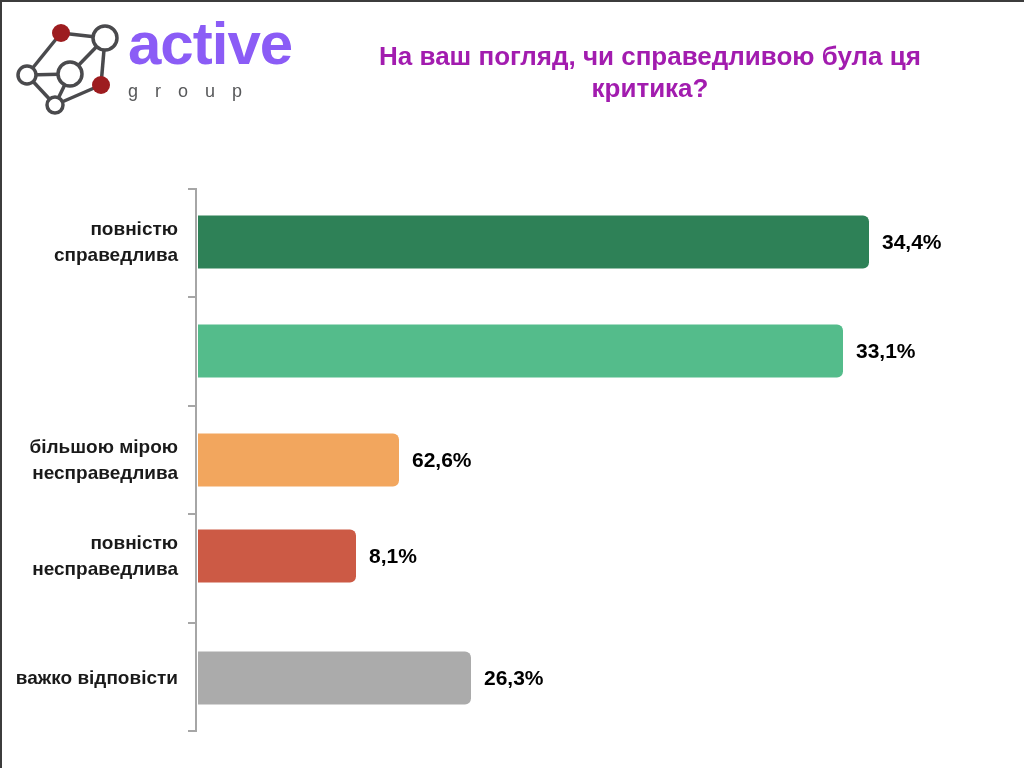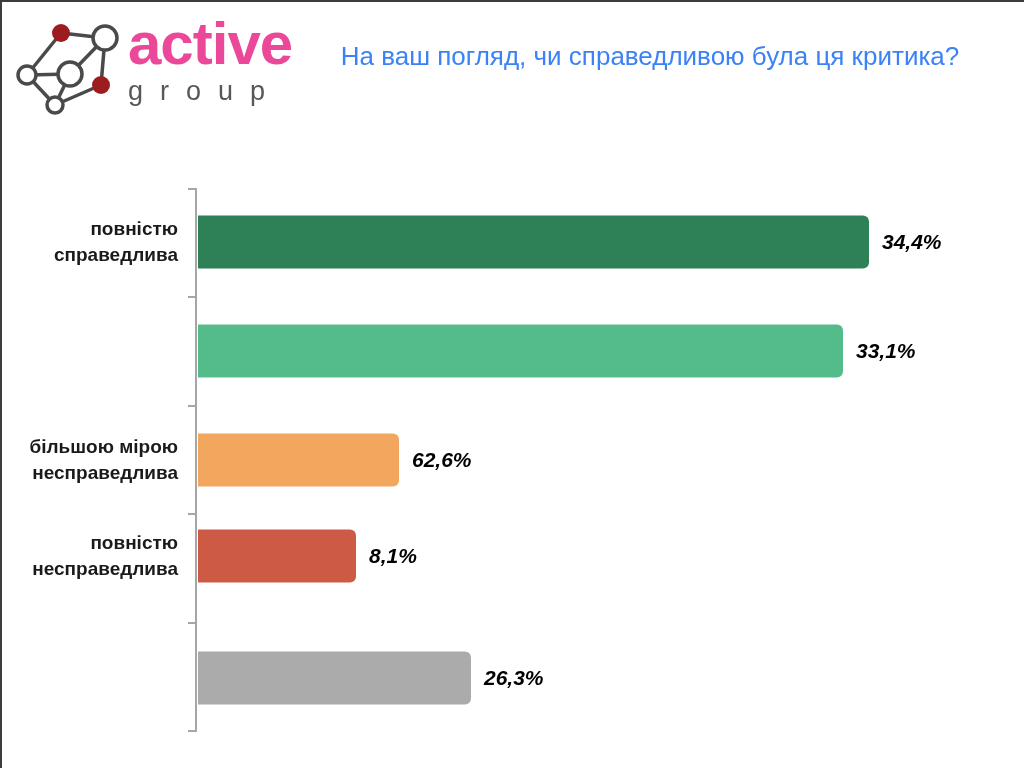--- a/index.html
+++ b/index.html
@@ -5,43 +5,43 @@
   html,body{margin:0;padding:0;background:#e9e9e9;}
   .page{
     position:relative;width:1024px;height:768px;background:#ffffff;
     font-family:"Liberation Sans", sans-serif;overflow:hidden;
     box-shadow:inset 2px 0 0 #3c3c3c, inset 0 2px 0 #3c3c3c;
   }
   
   .logo-mark{position:absolute;left:6px;top:4px;width:120px;height:120px;}
   .wordmark{position:absolute;left:128px;top:14px;width:190px;}
   .brand{font-size:60px;font-weight:bold;line-height:60px;letter-spacing:-1px;}
-  .brand-sub{font-size:27px;line-height:27px;letter-spacing:17px;margin-top:4px;font-weight:normal;}
+  .brand-sub{font-size:18px;line-height:27px;letter-spacing:17px;margin-top:4px;font-weight:normal;}
   
   .chart-title{
     position:absolute;left:326px;top:40px;width:648px;
-    text-align:center;font-size:26px;line-height:32px;font-weight:normal;color:#3b82f6;
+    text-align:center;font-size:26px;line-height:32px;font-weight:bold;color:#a21caf;
   }
   
   .chart-plot{position:absolute;left:0;top:188px;width:1024px;height:544px;}
   .axis-line{position:absolute;left:195px;top:0;width:2px;height:544px;background:#a6a6a6;}
   .axis-tick{position:absolute;left:188px;width:9px;height:2px;background:#a6a6a6;}
   .row{position:absolute;left:0;width:1024px;height:108.8px;}
   .cat-label{
     position:absolute;left:0;top:0;height:100%;width:178px;
     display:flex;align-items:center;justify-content:flex-end;
     text-align:right;font-size:19px;line-height:26px;font-weight:bold;color:#1a1a1a;
   }
   .bar{
     position:absolute;left:198px;top:50%;transform:translateY(-50%);
     height:53px;border-radius:0 6px 6px 0;
   }
   .val-label{
     position:absolute;top:50%;transform:translateY(-50%);
-    font-size:21px;font-weight:bold;color:#000;white-space:nowrap;font-style:italic;
+    font-size:21px;font-weight:bold;color:#000;white-space:nowrap;
   }
 </style>
 </head>
 <body>
 
 <div class="page">
 
   <svg class="logo-mark" viewBox="0 0 120 120" xmlns="http://www.w3.org/2000/svg">
     <g stroke="#4a4a4d" stroke-width="3.5" fill="none">
       <line x1="55" y1="29" x2="99" y2="34"></line>
@@ -55,21 +55,21 @@
     </g>
     <circle cx="55" cy="29" r="9" fill="#9d1c1f"></circle>
     <circle cx="99" cy="34" r="12" fill="#ffffff" stroke="#4a4a4d" stroke-width="3.5"></circle>
     <circle cx="21" cy="71" r="9" fill="#ffffff" stroke="#4a4a4d" stroke-width="3.5"></circle>
     <circle cx="64" cy="70" r="12" fill="#ffffff" stroke="#4a4a4d" stroke-width="3.5"></circle>
     <circle cx="95" cy="81" r="9" fill="#9d1c1f"></circle>
     <circle cx="49" cy="101" r="8" fill="#ffffff" stroke="#4a4a4d" stroke-width="3.5"></circle>
   </svg>
 
   <div class="wordmark">
-    <div class="brand" style="color:#ec4899;">active</div>
+    <div class="brand" style="color:#8b5cf6;">active</div>
     <div class="brand-sub" style="color:#57585a;">group</div>
   </div>
 
   <div class="chart-title">На ваш погляд, чи справедливою була ця критика?</div>
 
   <div class="chart-plot">
     <div class="axis-line"></div>
   <div class="axis-tick" style="top: 0px;"></div>
       <div class="axis-tick" style="top: 107.8px;"></div>
       <div class="axis-tick" style="top: 216.6px;"></div>
@@ -89,18 +89,19 @@
         <div class="cat-label">більшою мірою несправедлива</div>
         <div class="bar" style="width: 201px; background: rgb(242, 166, 94);"></div>
         <div class="val-label" style="left: 412px;">62,6%</div>
       </div>
       <div class="row" style="top: 314px;">
         <div class="cat-label">повністю несправедлива</div>
         <div class="bar" style="width: 158px; background: rgb(204, 90, 69);"></div>
         <div class="val-label" style="left: 369px;">8,1%</div>
       </div>
       <div class="row" style="top: 435.2px;">
+        <div class="cat-label">важко відповісти</div>
         <div class="bar" style="width: 273px; background: rgb(171, 171, 171);"></div>
         <div class="val-label" style="left: 484px;">26,3%</div>
       </div>
     </div>
 
 </div>
 
 </body></html>

